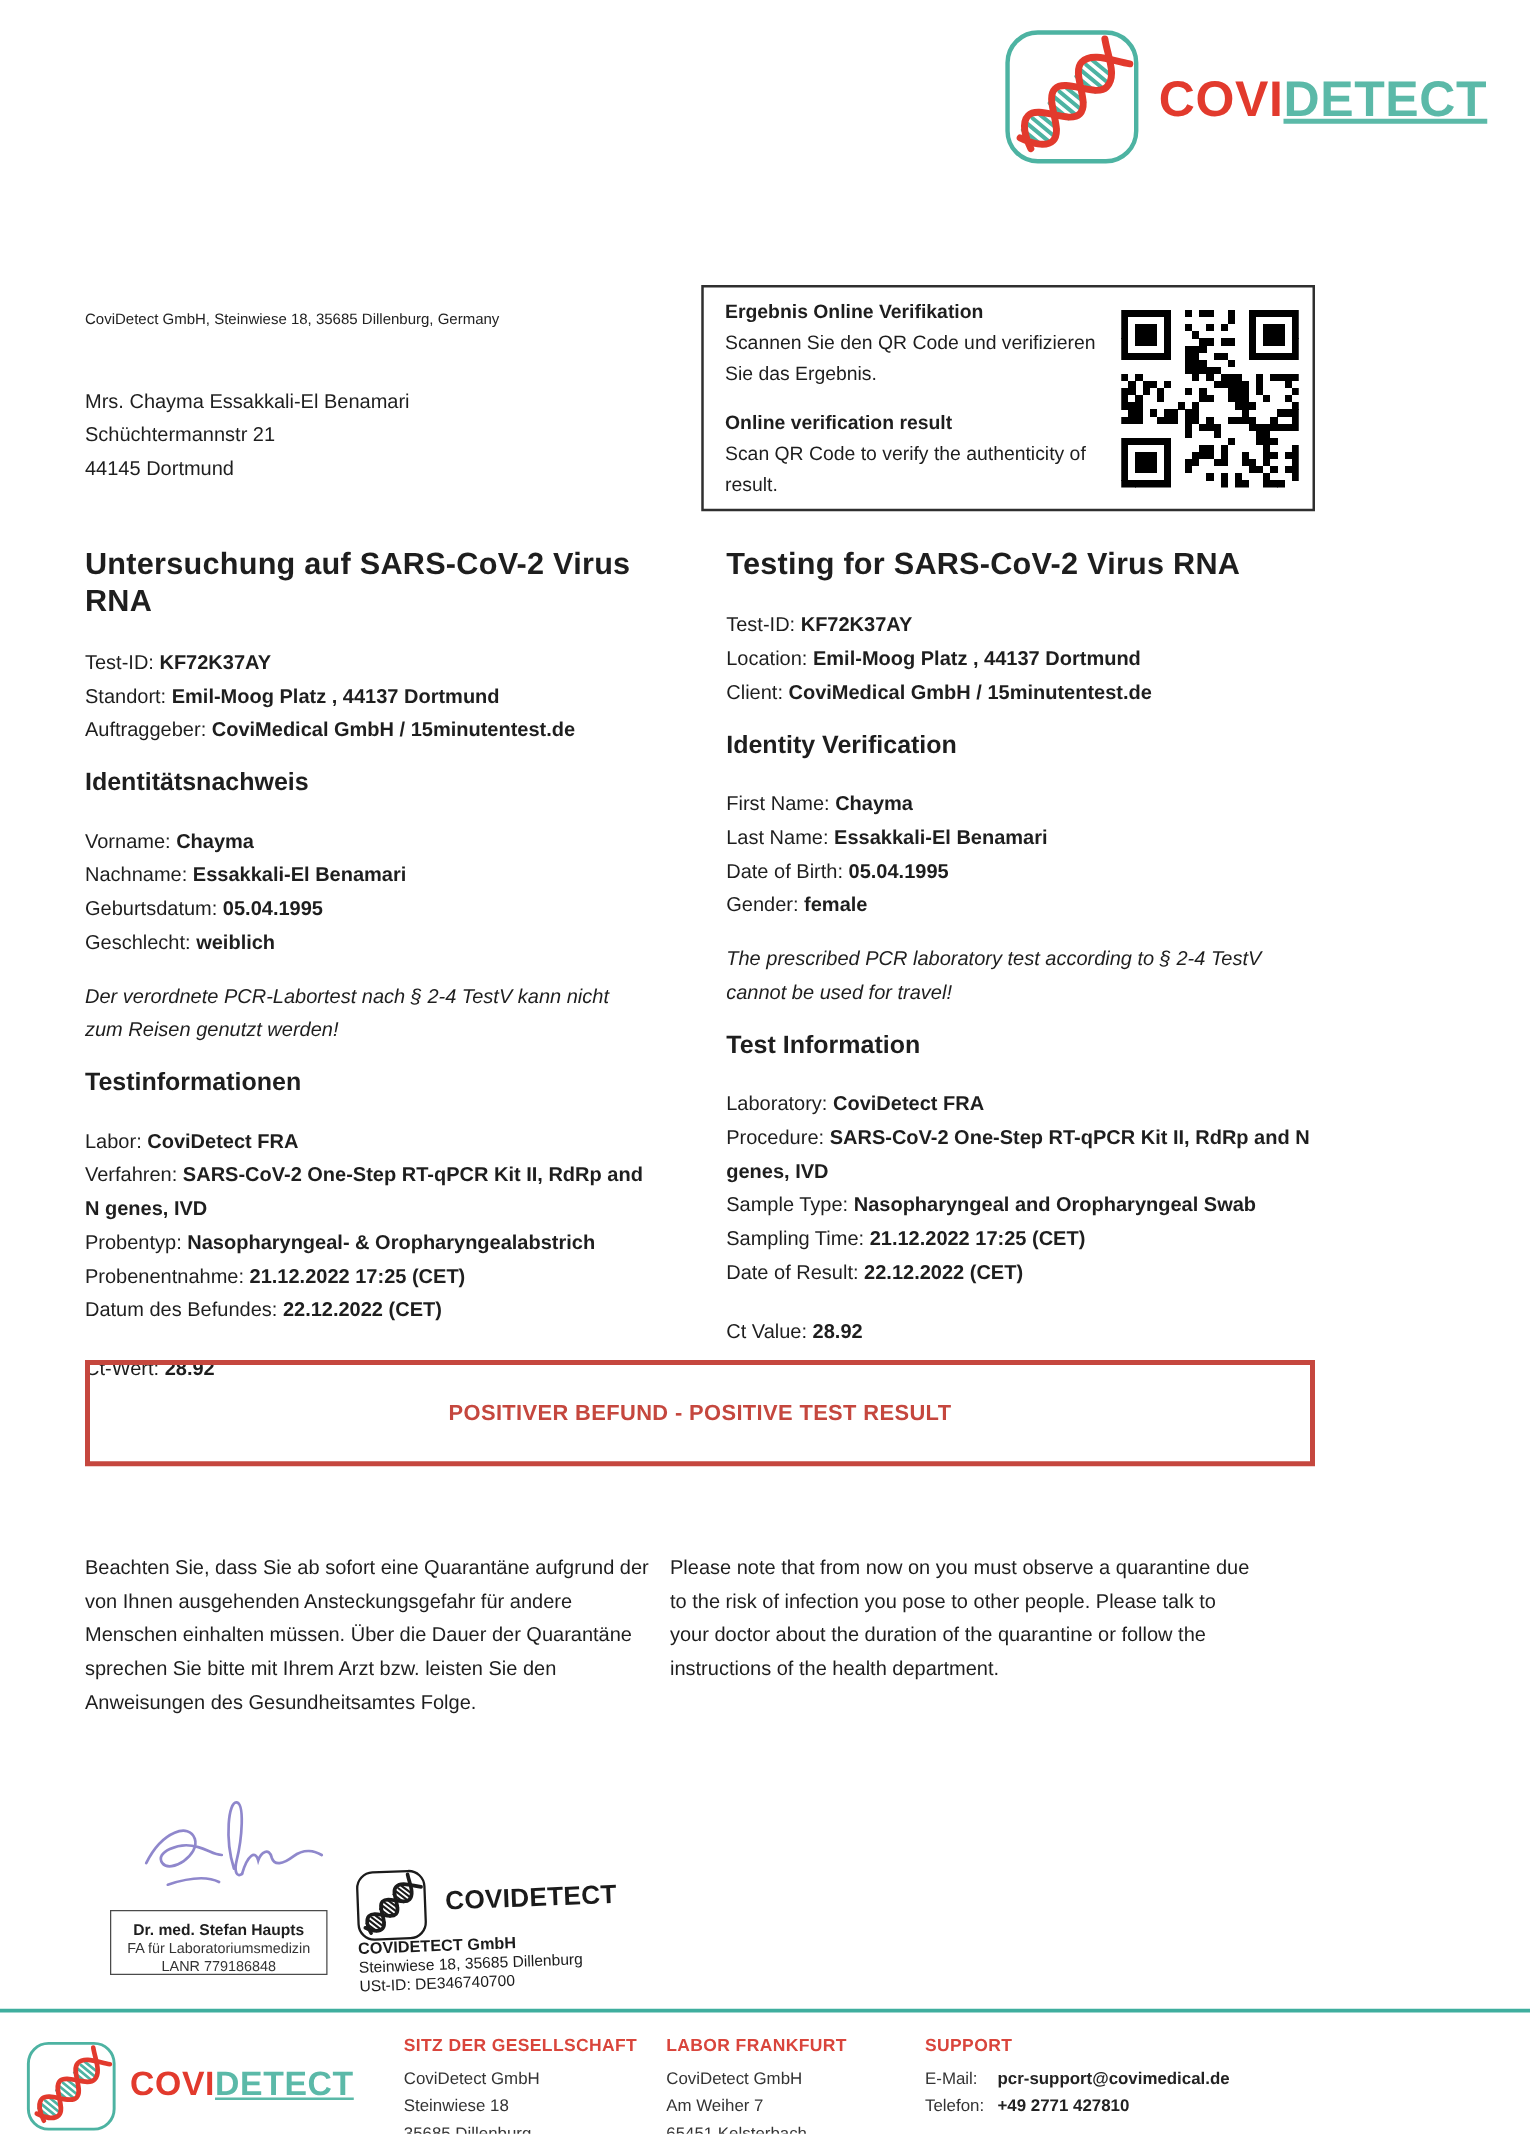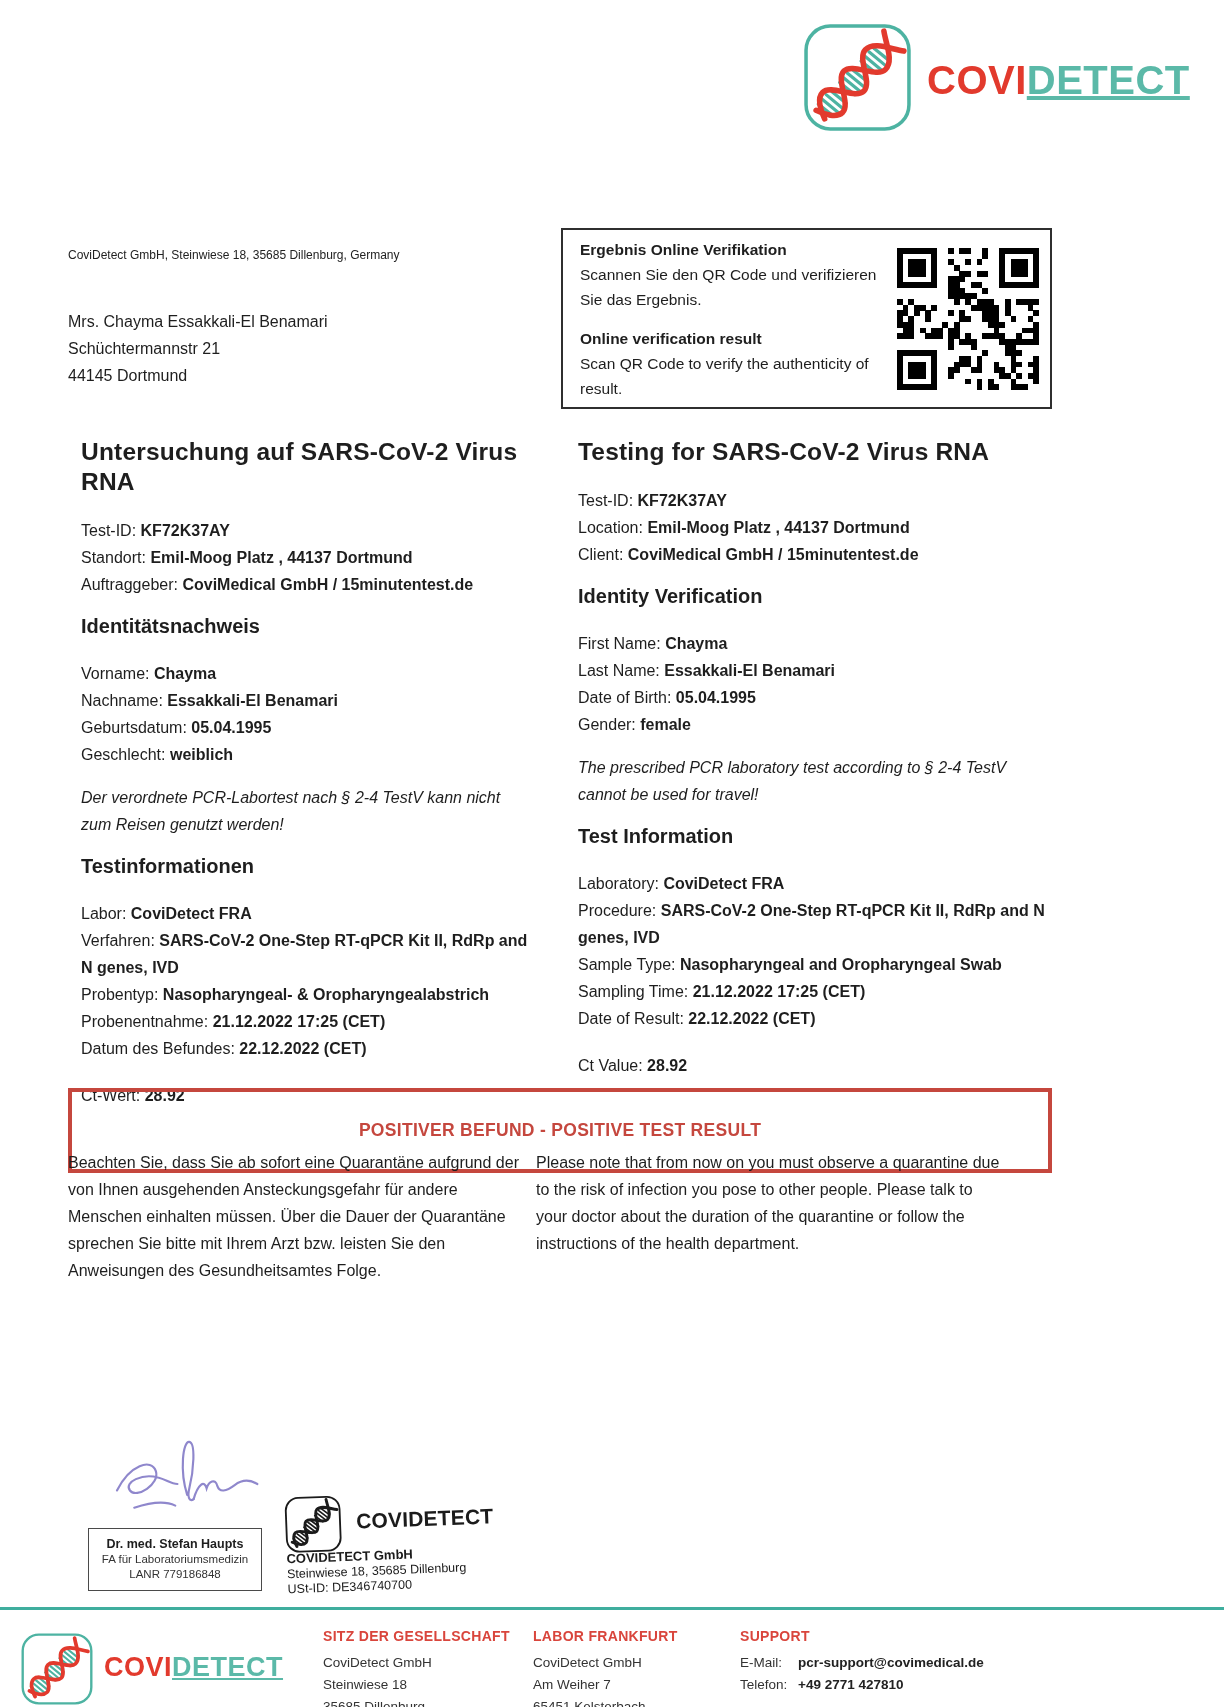--- a/index.html
+++ b/index.html
@@ -26,42 +26,42 @@
   
   .qr-panel { left:561px; top:228px; width:491px; height:181px;
     border:2px solid #2f2f2f; display:flex; align-items:center; }
   .qr-texts { padding:14px 10px 14px 17px; width:332px; font-size:15.5px; line-height:25px; }
   .qr-block + .qr-block { margin-top:14px; }
   .qr-title { font-weight:bold; }
   .qr-img { width:142px; height:142px; margin-left:2px; }
   .qr-img rect { fill:#000; }
 
   
-  .columns { left:81px; top:437px; width:984px; display:grid;
-    grid-template-columns:452px 470px; column-gap:45px; }
+  .columns { left:68px; top:437px; width:984px; display:grid;
+    grid-template-columns:452px 470px; column-gap:61px; }
   .col h1 { font-size:24.5px; line-height:30px; margin:0 0 20px; letter-spacing:.2px; }
   .col h2 { font-size:20px; line-height:24px; margin:16px 0 22px; }
   .kv { font-size:16px; line-height:27px; }
   .kv .val { font-weight:bold; }
   .notice { font-size:16px; line-height:27px; font-style:italic; margin:16px 0; }
   .ct-row { margin-top:20px; }
 
   
   .banner { left:68px; top:1088px; width:984px; height:85px;
     border:4px solid #c5473e; display:flex; align-items:center; justify-content:center; }
   .banner span { color:#c5473e; font-weight:bold; font-size:17.5px; letter-spacing:.3px; }
 
   
-  .quarantine { left:68px; top:1149px; width:984px; display:grid;
+  .quarantine { left:68px; top:1241px; width:984px; display:grid;
     grid-template-columns:452px 470px; column-gap:45px;gap:16px; }
   .quarantine p { font-size:16px; line-height:27px; }
 
   
   .sig-scribble { left:100px; top:1430px; width:170px; height:108px; }
-  .sig-box { left:88px; top:1528px; width:174px; height:63px; border:1.5px solid #4a4a4a;
+  .sig-box { left:88px; top:1528px; width:174px; height:52px; border:1.5px solid #4a4a4a;
     text-align:center; padding-top:8px; }
   .sig-box .sig-name { font-size:12.5px; font-weight:bold; line-height:15px; }
   .sig-box .sig-line { font-size:11.5px; line-height:15px; color:#333; }
 
   .stamp { left:263px; top:1486px; width:270px; height:115px; transform:rotate(-2.2deg); color:#1b1b1b; }
   .stamp svg.mark { position:absolute; left:22px; top:6px; width:58px; height:58px; }
   .stamp .wordmark { position:absolute; left:94px; top:22px; font-size:21px; color:#1b1b1b; letter-spacing:.2px; }
   .stamp .st-company { position:absolute; left:23px; top:61px; font-size:13px; font-weight:bold; }
   .stamp .st-addr { position:absolute; left:23px; top:77px; font-size:12.5px; }
   .stamp .st-vat { position:absolute; left:23px; top:92px; font-size:12.5px; }

